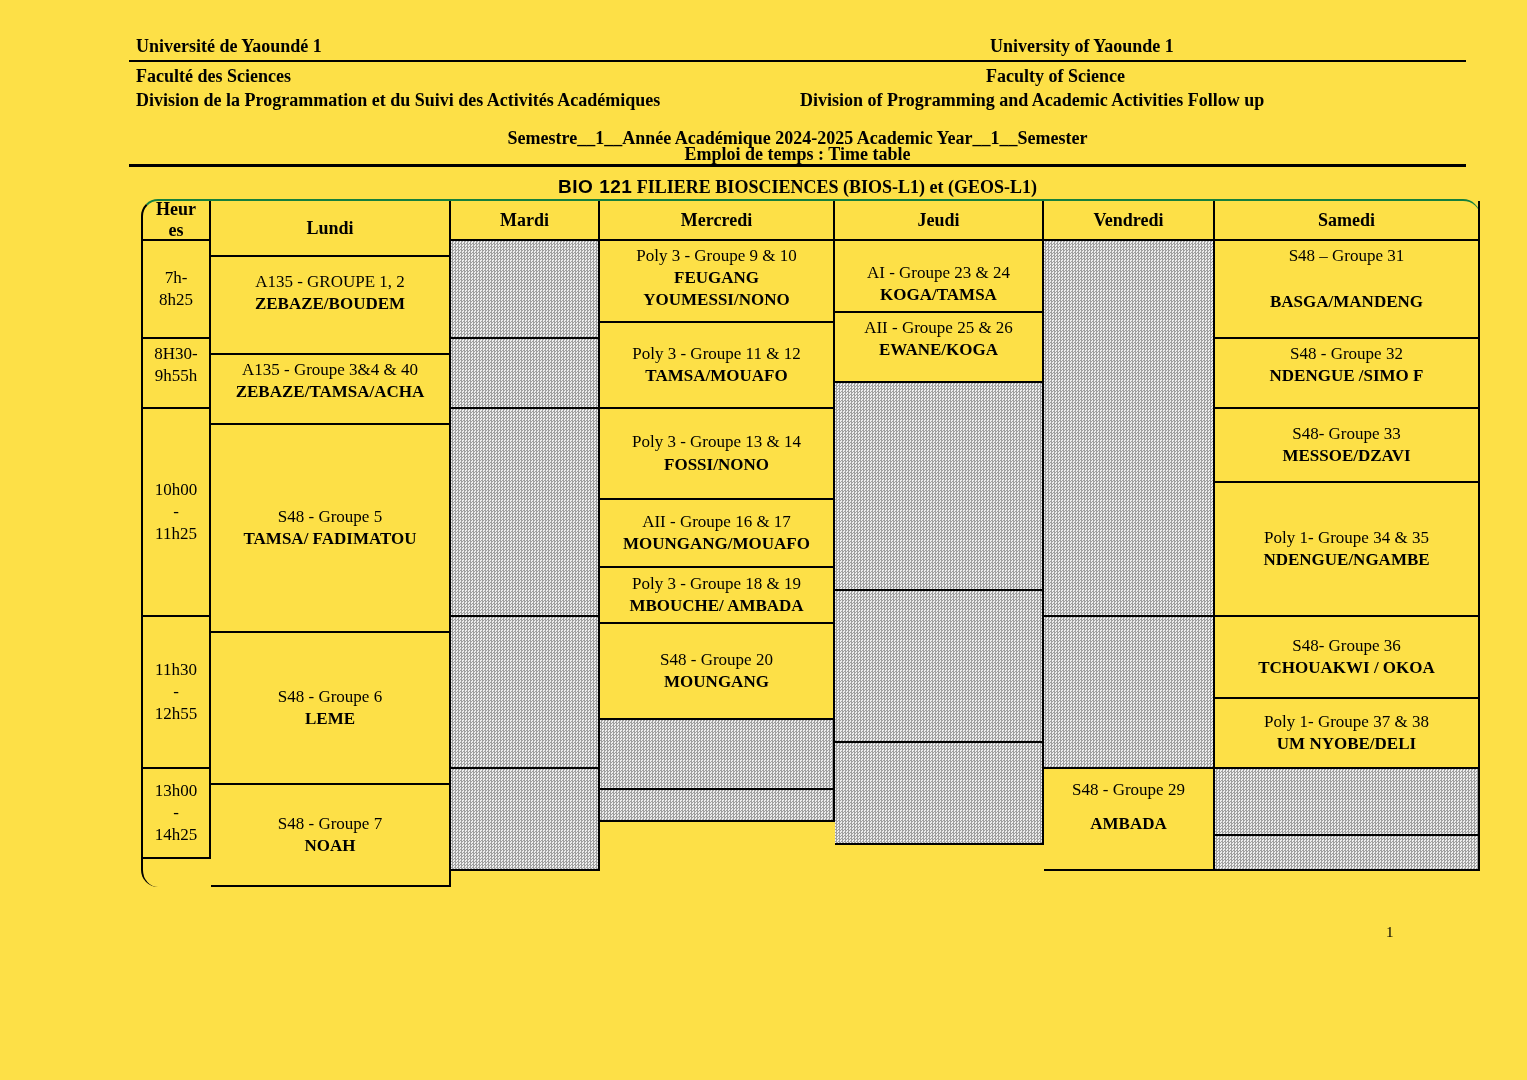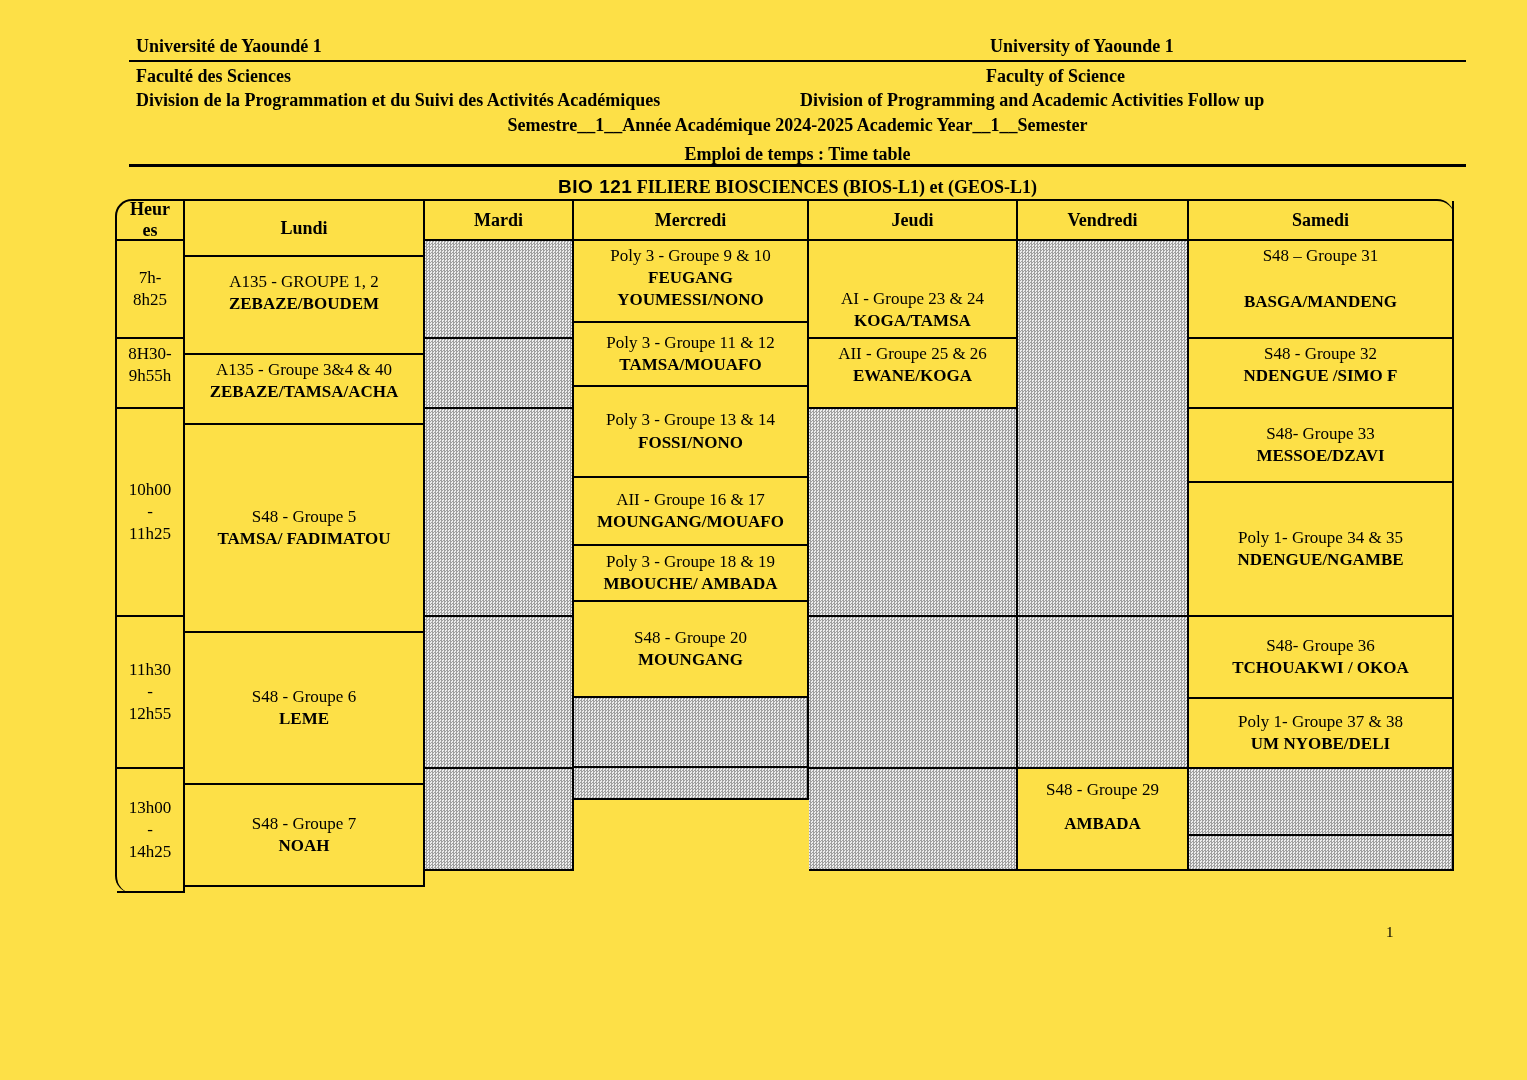--- a/index.html
+++ b/index.html
@@ -10,23 +10,23 @@
     font-family:"Liberation Serif","DejaVu Serif",serif;
     color:#000;
     overflow:hidden;
   }
   .hdr-line{position:absolute;font-weight:bold;font-size:18px;white-space:nowrap;}
   .rule{position:absolute;background:#000;}
   .center-line{position:absolute;left:129px;width:1337px;text-align:center;font-weight:bold;font-size:18px;}
   .bio-code{font-family:"Liberation Sans","DejaVu Sans",sans-serif;font-weight:900;font-size:19px;letter-spacing:.5px;}
   
   .tt{
-    position:absolute;left:115px;top:199px;
+    position:absolute;left:141px;top:199px;
     display:flex;
-    border-top:2px solid #000000;border-left:2px solid #000;
+    border-top:2px solid #15803d;border-left:2px solid #000;
     width:1339px;box-sizing:border-box;border-radius:17px;
   }
   .col{display:flex;flex-direction:column;}
   .cell{
     box-sizing:border-box;
     border-right:2px solid #000;border-bottom:2px solid #000;
     display:flex;flex-direction:column;align-items:center;justify-content:center;
     text-align:center;font-size:17px;line-height:1.3;
     width:100%;
   }
@@ -52,21 +52,21 @@
   <div class="hdr-line" style="left:136px;top:36px;">Université de Yaoundé 1</div>
   <div class="hdr-line" style="left:990px;top:36px;">University of Yaounde 1</div>
   <div class="rule" style="left:129px;top:60px;width:1337px;height:2px;"></div>
 
   <div class="hdr-line" style="left:136px;top:66px;">Faculté des Sciences</div>
   <div class="hdr-line" style="left:986px;top:66px;">Faculty of Science</div>
 
   <div class="hdr-line" style="left:136px;top:90px;">Division de la Programmation et du Suivi des Activités Académiques</div>
   <div class="hdr-line" style="left:800px;top:90px;">Division of Programming and Academic Activities Follow up</div>
 
-  <div class="center-line" style="top:115px;font-family:Liberation Serif, serif;">Semestre__1__Année Académique 2024-2025 Academic Year__1__Semester</div>
+  <div class="center-line" style="top:128px;font-family:Liberation Serif, serif;">Semestre__1__Année Académique 2024-2025 Academic Year__1__Semester</div>
   <div class="center-line" style="top:144px;">Emploi de temps : Time table</div>
   <div class="rule" style="left:129px;top:164px;width:1337px;height:2.5px;"></div>
 
   <div class="center-line" style="top:176px;"><span class="bio-code">BIO 121</span><span> </span><span>FILIERE BIOSCIENCES (BIOS-L1) et (GEOS-L1)</span></div>
 
   <div class="tt">
 
     <div class="col" style="width:68px">
       <div class="cell head" style="height:40px">
         <span>Heur</span>
@@ -83,21 +83,21 @@
       <div class="cell" style="height:208px">
         <span>10h00</span>
         <span>-</span>
         <span>11h25</span>
       </div>
       <div class="cell" style="height:152px">
         <span>11h30</span>
         <span>-</span>
         <span>12h55</span>
       </div>
-      <div class="cell" style="height:124px">
+      <div class="cell" style="height:90px">
         <span>13h00</span>
         <span>-</span>
         <span>14h25</span>
       </div>
     </div>
 
     <div class="col" style="width:240px">
       <div class="cell head" style="height:56px">
         <span>Lundi</span>
       </div>
@@ -136,21 +136,21 @@
 
     <div class="col" style="width:235px">
       <div class="cell head" style="height:40px">
         <span>Mercredi</span>
       </div>
       <div class="cell v-top" style="height:82px">
         <span>Poly 3 - Groupe 9 &amp; 10</span>
         <span class="names">FEUGANG</span>
         <span class="names">YOUMESSI/NONO</span>
       </div>
-      <div class="cell" style="height:64px">
+      <div class="cell" style="height:86px">
         <span>Poly 3 - Groupe 11 &amp; 12</span>
         <span class="names">TAMSA/MOUAFO</span>
       </div>
       <div class="cell" style="height:91px">
         <span>Poly 3 - Groupe 13 &amp; 14</span>
         <span class="names">FOSSI/NONO</span>
       </div>
       <div class="cell" style="height:68px">
         <span>AII - Groupe 16 &amp; 17</span>
         <span class="names">MOUNGANG/MOUAFO</span>
@@ -164,21 +164,21 @@
         <span class="names">MOUNGANG</span>
       </div>
       <div class="cell shade" style="height:70px"></div>
       <div class="cell shade" style="height:32px"></div>
     </div>
 
     <div class="col" style="width:209px">
       <div class="cell head" style="height:40px">
         <span>Jeudi</span>
       </div>
-      <div class="cell v-bottom" style="height:98px">
+      <div class="cell v-bottom" style="height:72px">
         <span>AI - Groupe 23 &amp; 24</span>
         <span class="names">KOGA/TAMSA</span>
       </div>
       <div class="cell v-top" style="height:70px">
         <span>AII - Groupe 25 &amp; 26</span>
         <span class="names">EWANE/KOGA</span>
       </div>
       <div class="cell shade" style="height:208px"></div>
       <div class="cell shade" style="height:152px"></div>
       <div class="cell shade" style="height:102px"></div>

